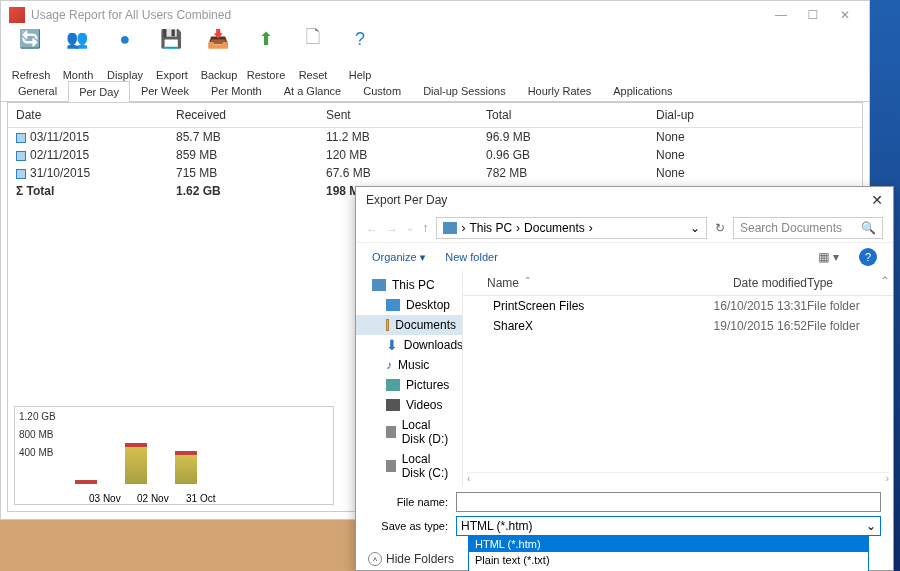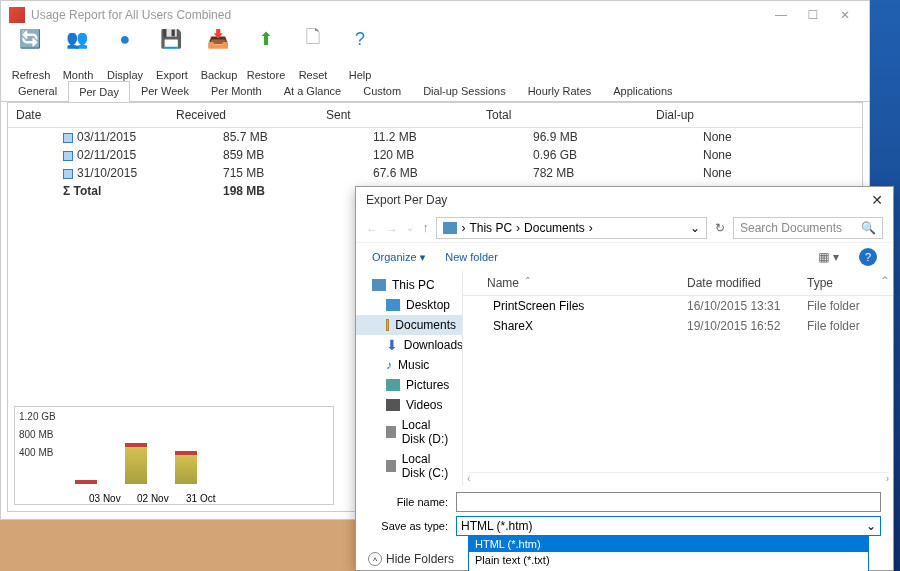--- a/index.html
+++ b/index.html
@@ -16,21 +16,21 @@
 .tool .ico { width: 24px; height: 24px; display: flex; align-items: center; justify-content: center; font-size: 18px; }
 .tool .lbl { font-size: 11px; color: #333; margin-top: 18px; }
 
 .tabs { display: flex; border-bottom: 1px solid #ccc; padding: 0 6px; margin-top: 1px; }
 .tab { padding: 4px 10px; border: 1px solid transparent; border-bottom: none; cursor: pointer; color: #333; font-size: 11px; }
 .tab.active { border-color: #ccc; background: #fff; position: relative; top: 1px; }
 
 .content { border: 1px solid #ccc; margin: 0 6px 6px; height: 410px; background: #fff; position: relative; }
 .grid-hdr { display: flex; border-bottom: 1px solid #e0e0e0; padding: 5px 8px; color: #333; font-size: 11px; }
 .c1 { width: 160px; } .c2 { width: 150px; } .c3 { width: 160px; } .c4 { width: 170px; } .c5 { width: 150px; }
-.row { display: flex; padding: 2px 8px; color: #333; font-size: 11px; margin-left: 47px; }
+.row { display: flex; padding: 2px 8px; color: #333; font-size: 11px; }
 .row .sq { width: 10px; height: 10px; border: 1px solid #3080c0; background: #b0d4f0; display: inline-block; margin-right: 4px; vertical-align: middle; }
 .row.bold { font-weight: bold; }
 
 .chart { position: absolute; bottom: 6px; left: 6px; width: 320px; height: 99px; border: 1px solid #ccc; padding: 4px 6px; }
 .chart .ylabel { position: absolute; font-size: 10px; color: #333; }
 .chart .bars { position: absolute; left: 60px; bottom: 20px; display: flex; gap: 28px; align-items: flex-end; height: 55px; }
 .chart .bar { width: 22px; background: linear-gradient(#d4c050, #a8a040); border-top: 4px solid #c04040; }
 .chart .xl { position: absolute; bottom: 0; font-size: 10px; margin-left: 16px; }
 
 
@@ -62,21 +62,21 @@
 .tree .i-dt { background: #4090d0; }
 .tree .i-doc { background: #e0b060; border: 1px solid #b08030; width: 12px; height: 14px; }
 .tree .i-dl { color: #3070c0; font-size: 14px; line-height: 12px; }
 .tree .i-mus { color: #3070c0; font-size: 12px; }
 .tree .i-pic { background: #50a0a0; }
 .tree .i-vid { background: #555; width: 14px; height: 10px; }
 .tree .i-dsk { background: #888; width: 14px; height: 10px; }
 
 .files { flex: 1; position: relative; }
 .files .hdr { display: flex; border-bottom: 1px solid #e8e8e8; padding: 5px 6px 5px 24px; color: #444; font-size: 11px; }
-.fc1 { width: 200px; } .fc2 { width: 120px; } .fc3 { width: 80px; }
+.fc1 { width: 200px; } .fc2 { width: 120px; text-align: right; } .fc3 { width: 80px; }
 .files .item { display: flex; padding: 3px 6px 3px 24px; align-items: center; font-size: 11px; }
 .files .item .fld { width: 16px; height: 12px; background: linear-gradient(#f0d070, #e0b050); margin-right: 6px; border-radius: 1px; }
 .files .scroll-top { position: absolute; top: 3px; right: 3px; color: #999; cursor: pointer; }
 .files .scroll-bot { position: absolute; bottom: 0; left: 4px; right: 4px; height: 14px; border-top: 1px solid #eee; display: flex; }
 .files .scroll-bot .l, .files .scroll-bot .r { color: #999; cursor: pointer; font-size: 10px; }
 .files .scroll-bot .mid { flex: 1; }
 
 .dlg-fields { padding: 6px 12px 2px; }
 .dlg-fields .fld { display: flex; align-items: center; margin-bottom: 4px; }
 .dlg-fields .lab { width: 88px; text-align: right; padding-right: 8px; font-size: 11px; }
@@ -181,20 +181,21 @@
         <div class="row">
           <div class="c1"><span class="sq"></span>31/10/2015</div>
           <div class="c2">715 MB</div>
           <div class="c3">67.6 MB</div>
           <div class="c4">782 MB</div>
           <div class="c5">None</div>
         </div>
       </div>
     <div class="row bold">
       <div class="c1"><span>Σ</span>&nbsp;<span>Total</span></div>
+      <div class="c2">1.62 GB</div>
       <div class="c3">198 MB</div>
       <div class="c4">1.81 GB</div>
       <div class="c5">None</div>
     </div>
 
     <div class="chart">
       <span class="ylabel" style="top:4px;left:4px">1.20 GB</span>
       <span class="ylabel" style="top:22px;left:4px">800 MB</span>
       <span class="ylabel" style="top:40px;left:4px">400 MB</span>
       <div class="bars" id="bars">

